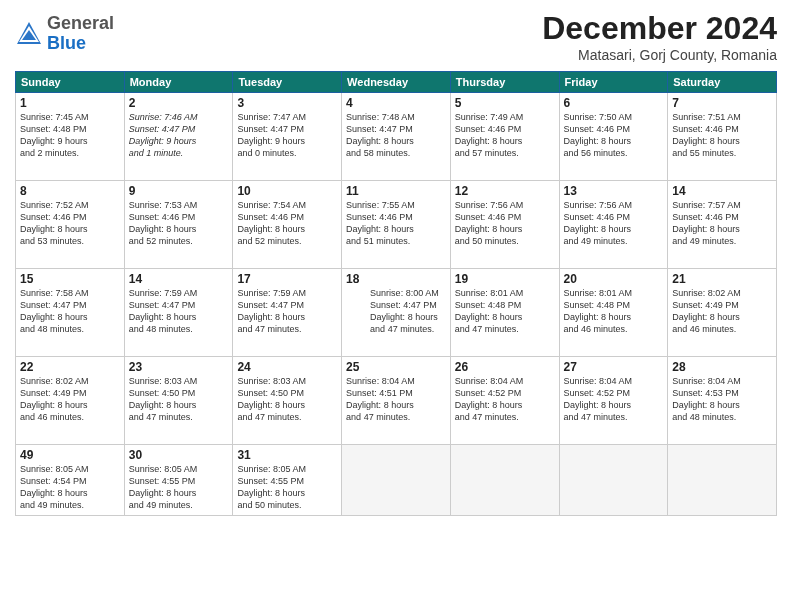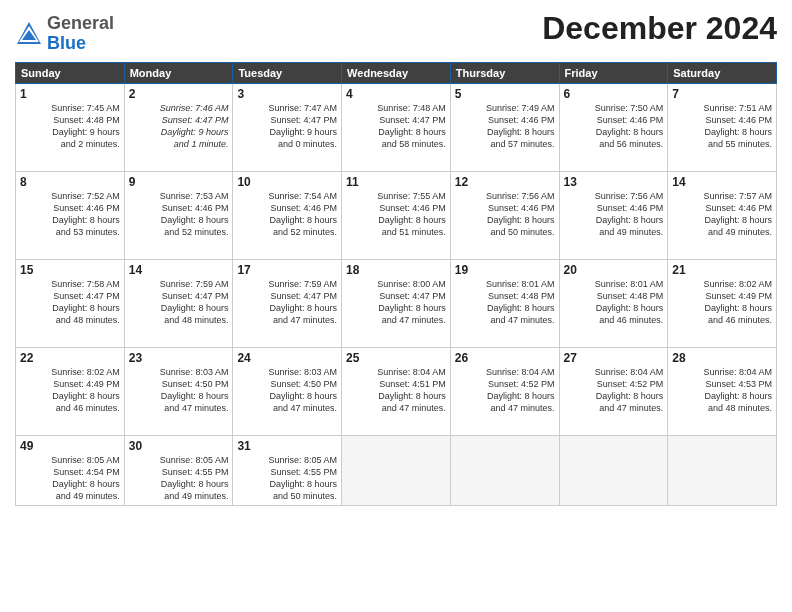--- a/index.html
+++ b/index.html
@@ -53,21 +53,21 @@
       font-size: 14px;
       color: #444;
     }
     .calendar {
       width: 100%;
       border-collapse: collapse;
       table-layout: fixed;
       font-size: 9.5px;
     }
     .calendar th {
-      background: #404040;
+      background: #0f766e;
       color: #fff;
       text-align: left;
       padding: 4px 5px;
       font-size: 11px;
       font-weight: bold;
       border: 1px solid #1a5fa0;
     }
     .calendar td {
       border: 1px solid #ccc;
       vertical-align: top;
@@ -82,21 +82,20 @@
       font-size: 12px;
       font-weight: bold;
       color: #222;
       display: block;
       margin-bottom: 1px;
     }
     .day-info {
       color: #333;
       font-size: 9px;
       line-height: 1.35;
-      text-align: right;
     }
     .week-row td {
       height: 88px;
     }
     .last-row td {
       height: 70px;
     }
   </style>
 </head>
 <body>
@@ -109,20 +108,21 @@
         <polygon points="14,6 24,22 4,22" fill="#fff"></polygon>
         <polygon points="14,10 21,20 7,20" fill="#2a75c7"></polygon>
       </svg>
       <div class="logo-text">
         <span class="logo-general">General</span>
         <span class="logo-blue">Blue</span>
       </div>
     </div>
     <div class="title-block">
       <div class="month-title">December 2024</div>
+      <div class="location">Matasari, Gorj County, Romania</div>
     </div>
   </div>
 
   <table class="calendar">
     <thead>
       <tr>
         <th>Sunday</th>
         <th>Monday</th>
         <th>Tuesday</th>
         <th>Wednesday</th>

